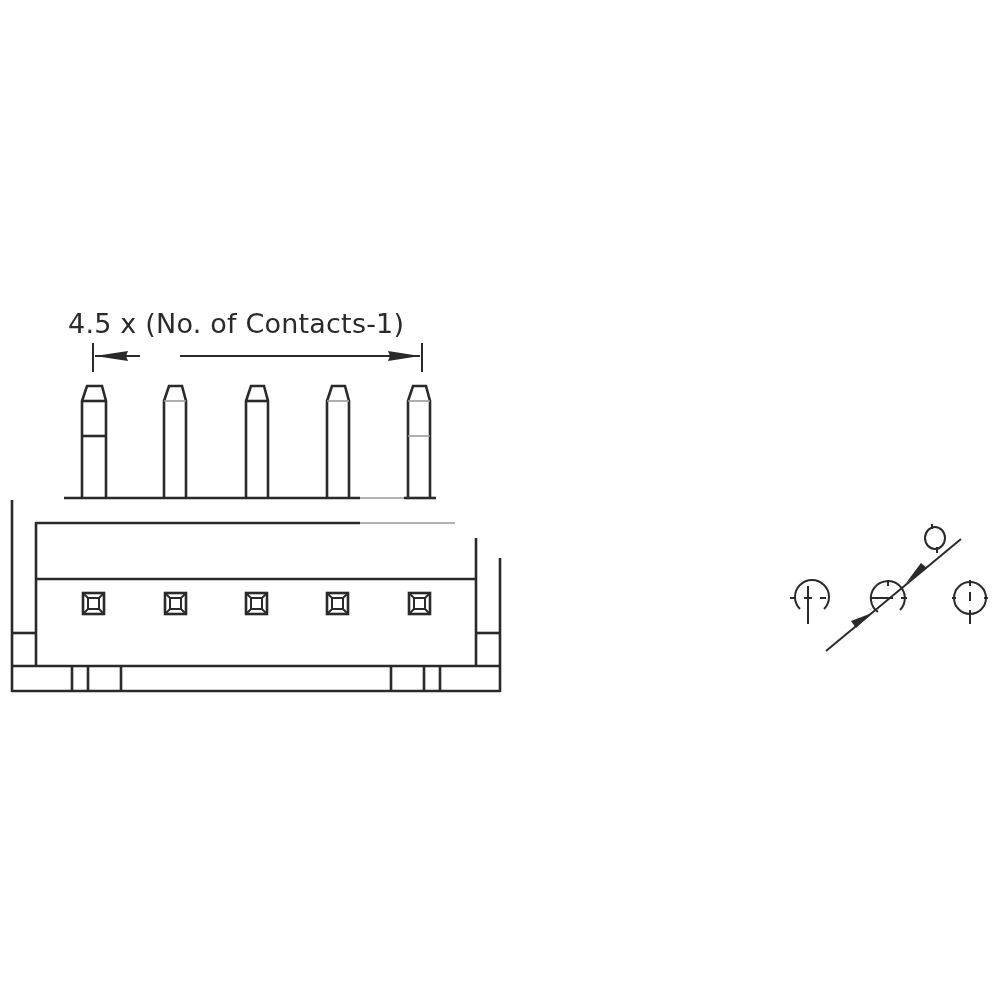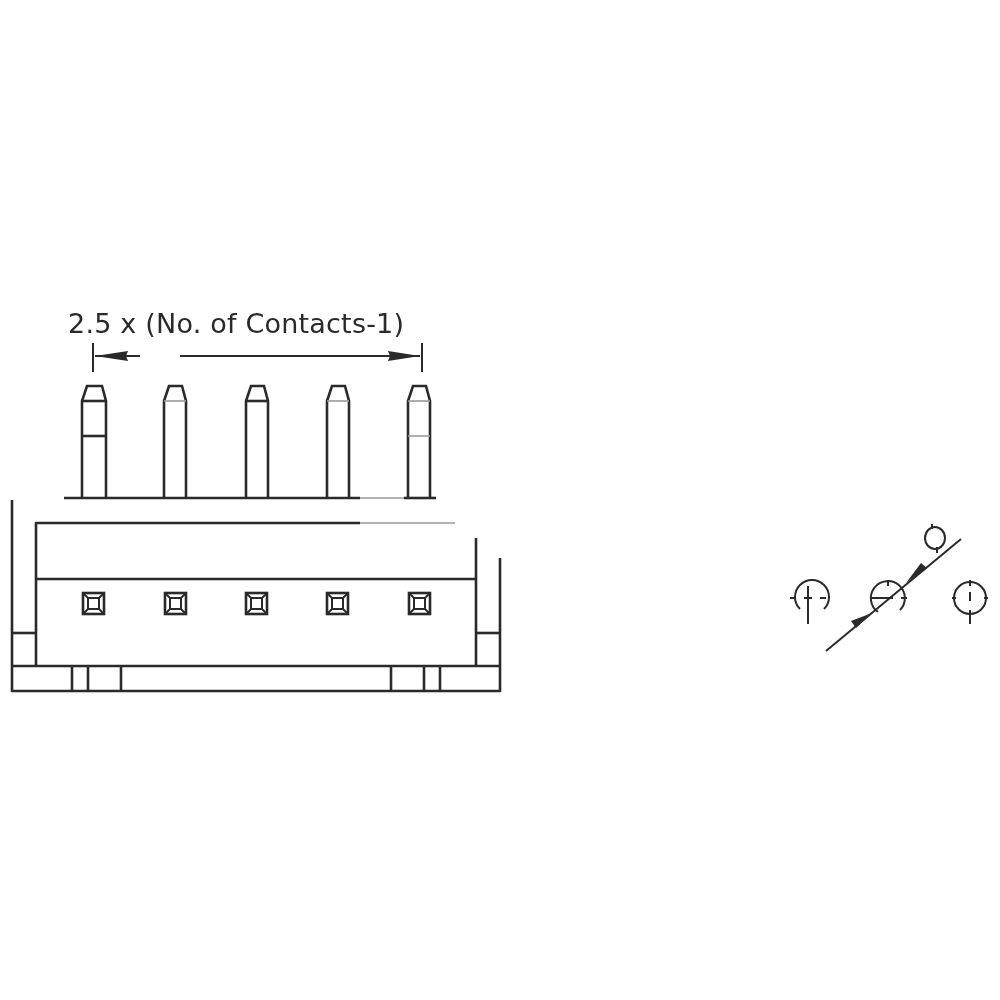--- a/index.html
+++ b/index.html
@@ -15,21 +15,21 @@
       font-size: 27px;
       color: #2a2a2a;
       white-space: nowrap;
       letter-spacing: 0.2px;
     }
   </style>
 </head>
 <body>
 
 <div id="canvas">
-  <div class="dim-text" style="left:68px; top:308px;">2.5 x (No. of Contacts-1)</div>
+  <div class="dim-text" style="left:68px; top:308px;">4.5 x (No. of Contacts-1)</div>
 
   <svg width="1000" height="1000" viewBox="0 0 1000 1000" xmlns="http://www.w3.org/2000/svg">
 
     <g>
       <line class="ln-thin" x1="93" y1="343" x2="93" y2="372"></line>
       <line class="ln-thin" x1="422" y1="343" x2="422" y2="372"></line>
       <line class="ln-thin" x1="95" y1="356" x2="140" y2="356"></line>
       <polygon class="arrow" points="95,356 128,351 126,356 128,361"></polygon>
       <line class="ln-thin" x1="180" y1="356" x2="420" y2="356"></line>
       <polygon class="arrow" points="420,356 388,351 390,356 388,361"></polygon>

